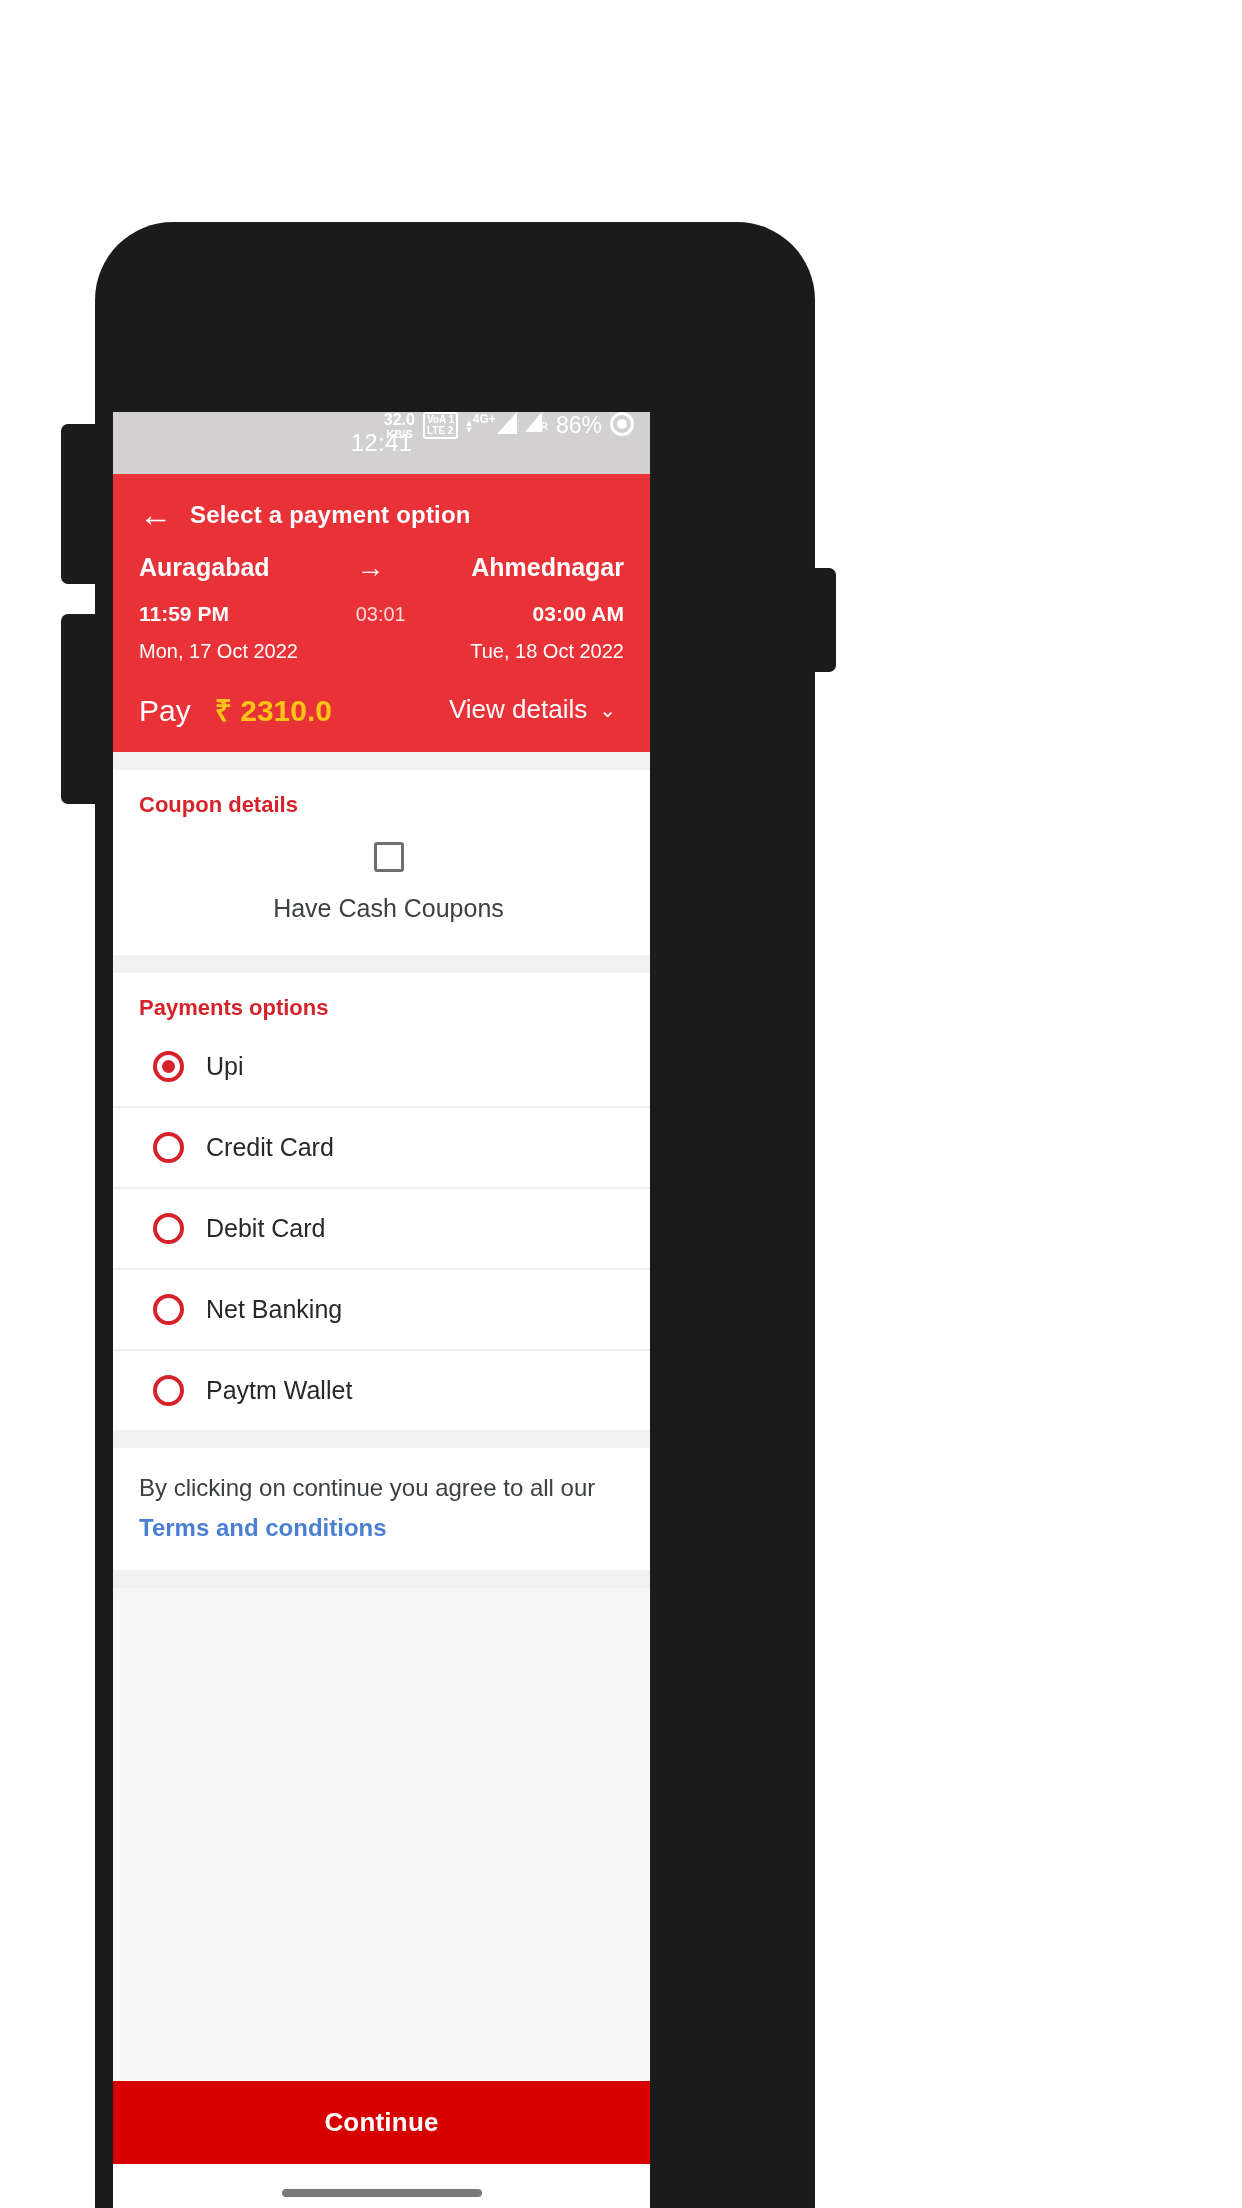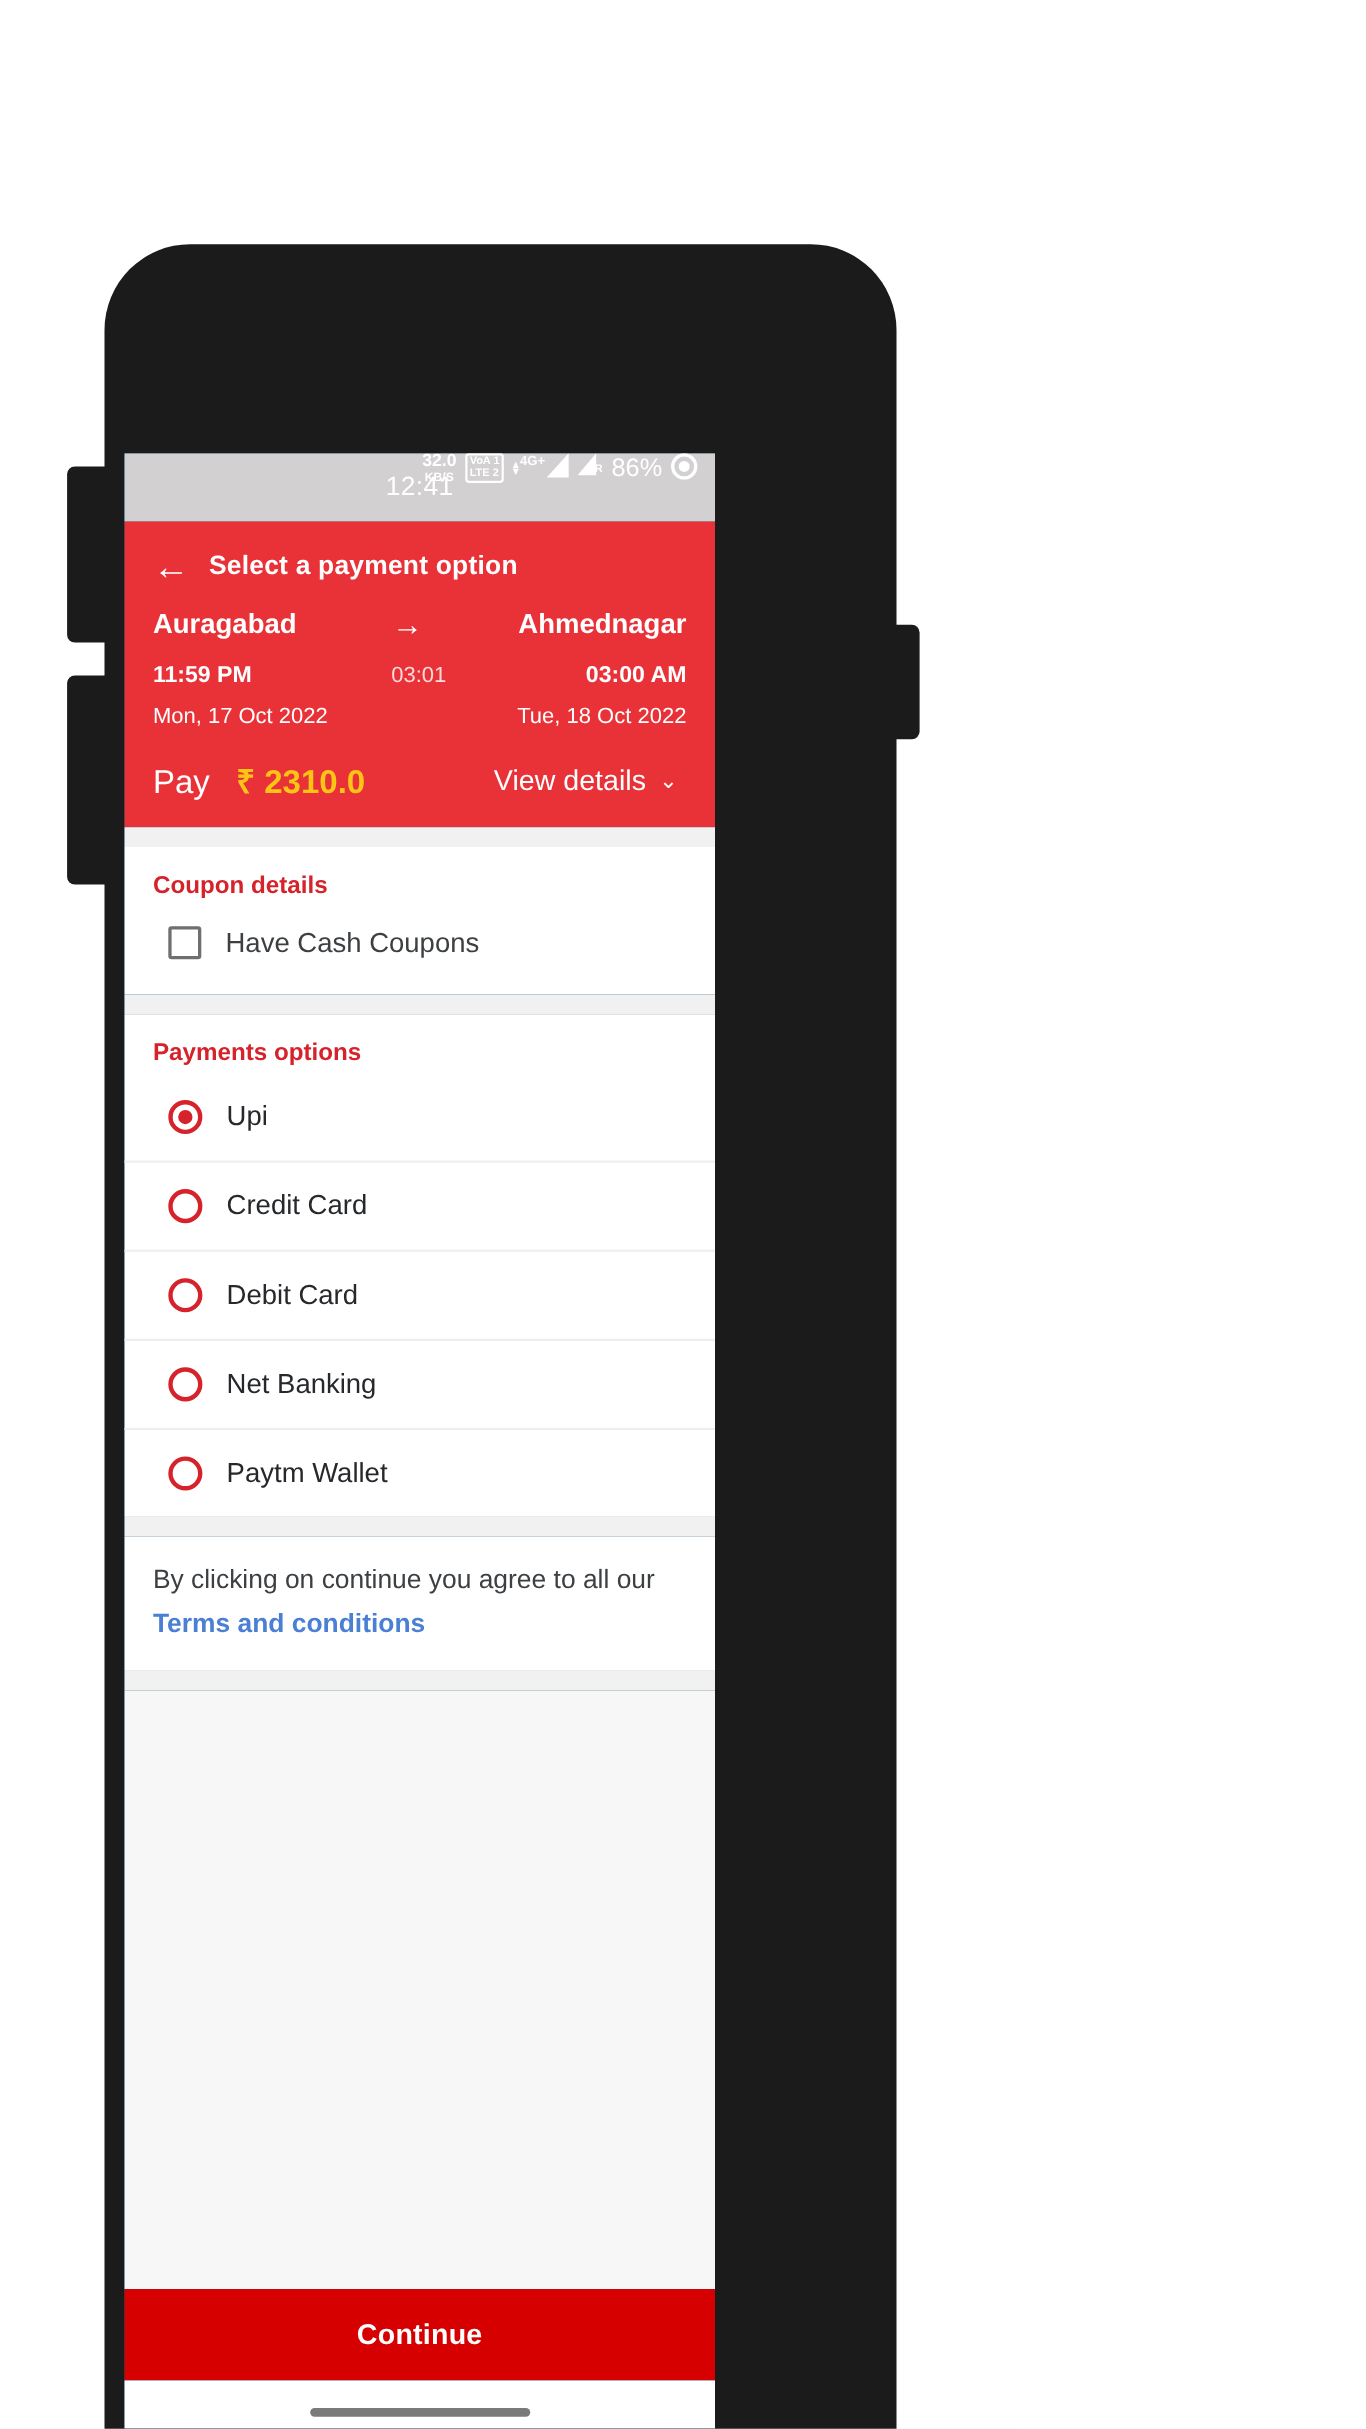--- a/index.html
+++ b/index.html
@@ -189,20 +189,21 @@
     font-weight: bold;
     color: #d6232b;
     padding: 22px 26px 0 26px;
   }
 
   .coupon-row {
     display: flex;
     align-items: center;
     gap: 22px;
     padding: 24px 26px 32px 40px;
+    flex-direction: column;
   }
   .checkbox {
     width: 30px; height: 30px;
     border: 3px solid #6f6f6f;
     border-radius: 3px;
     background: #ffffff;
     flex: 0 0 auto;
   }
   .coupon-label { font-size: 25px; color: #3c4043; }
 

